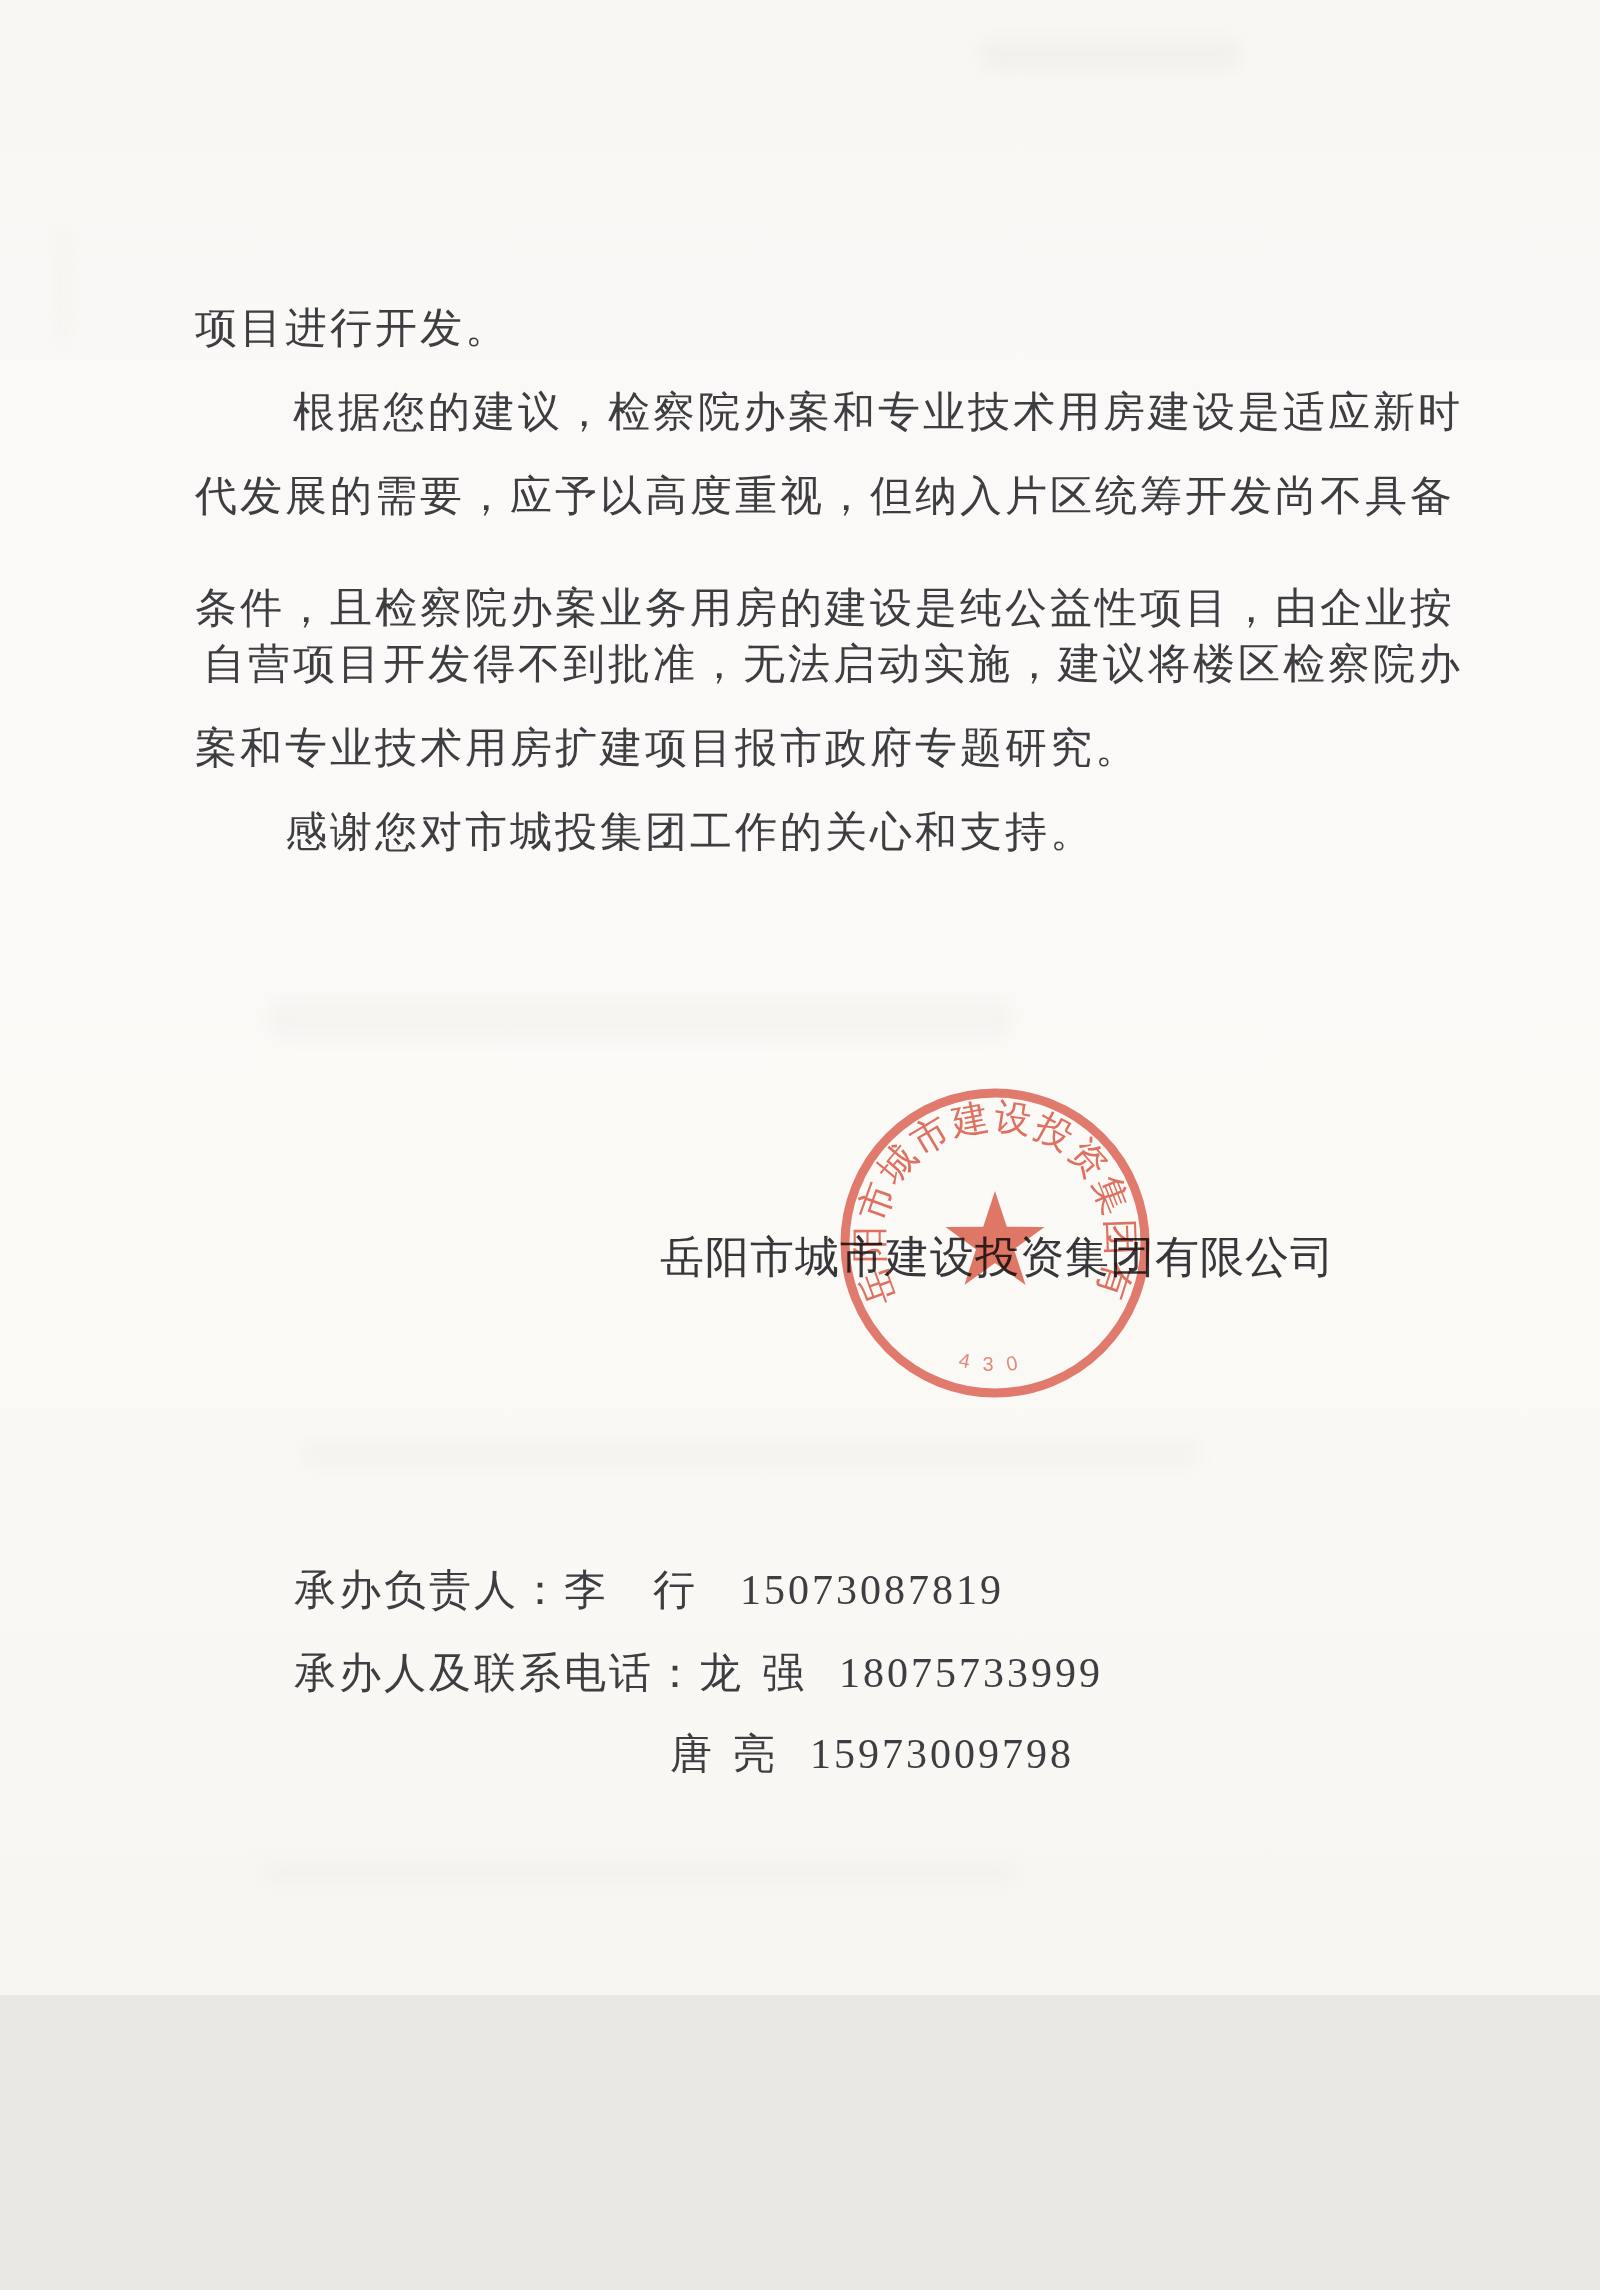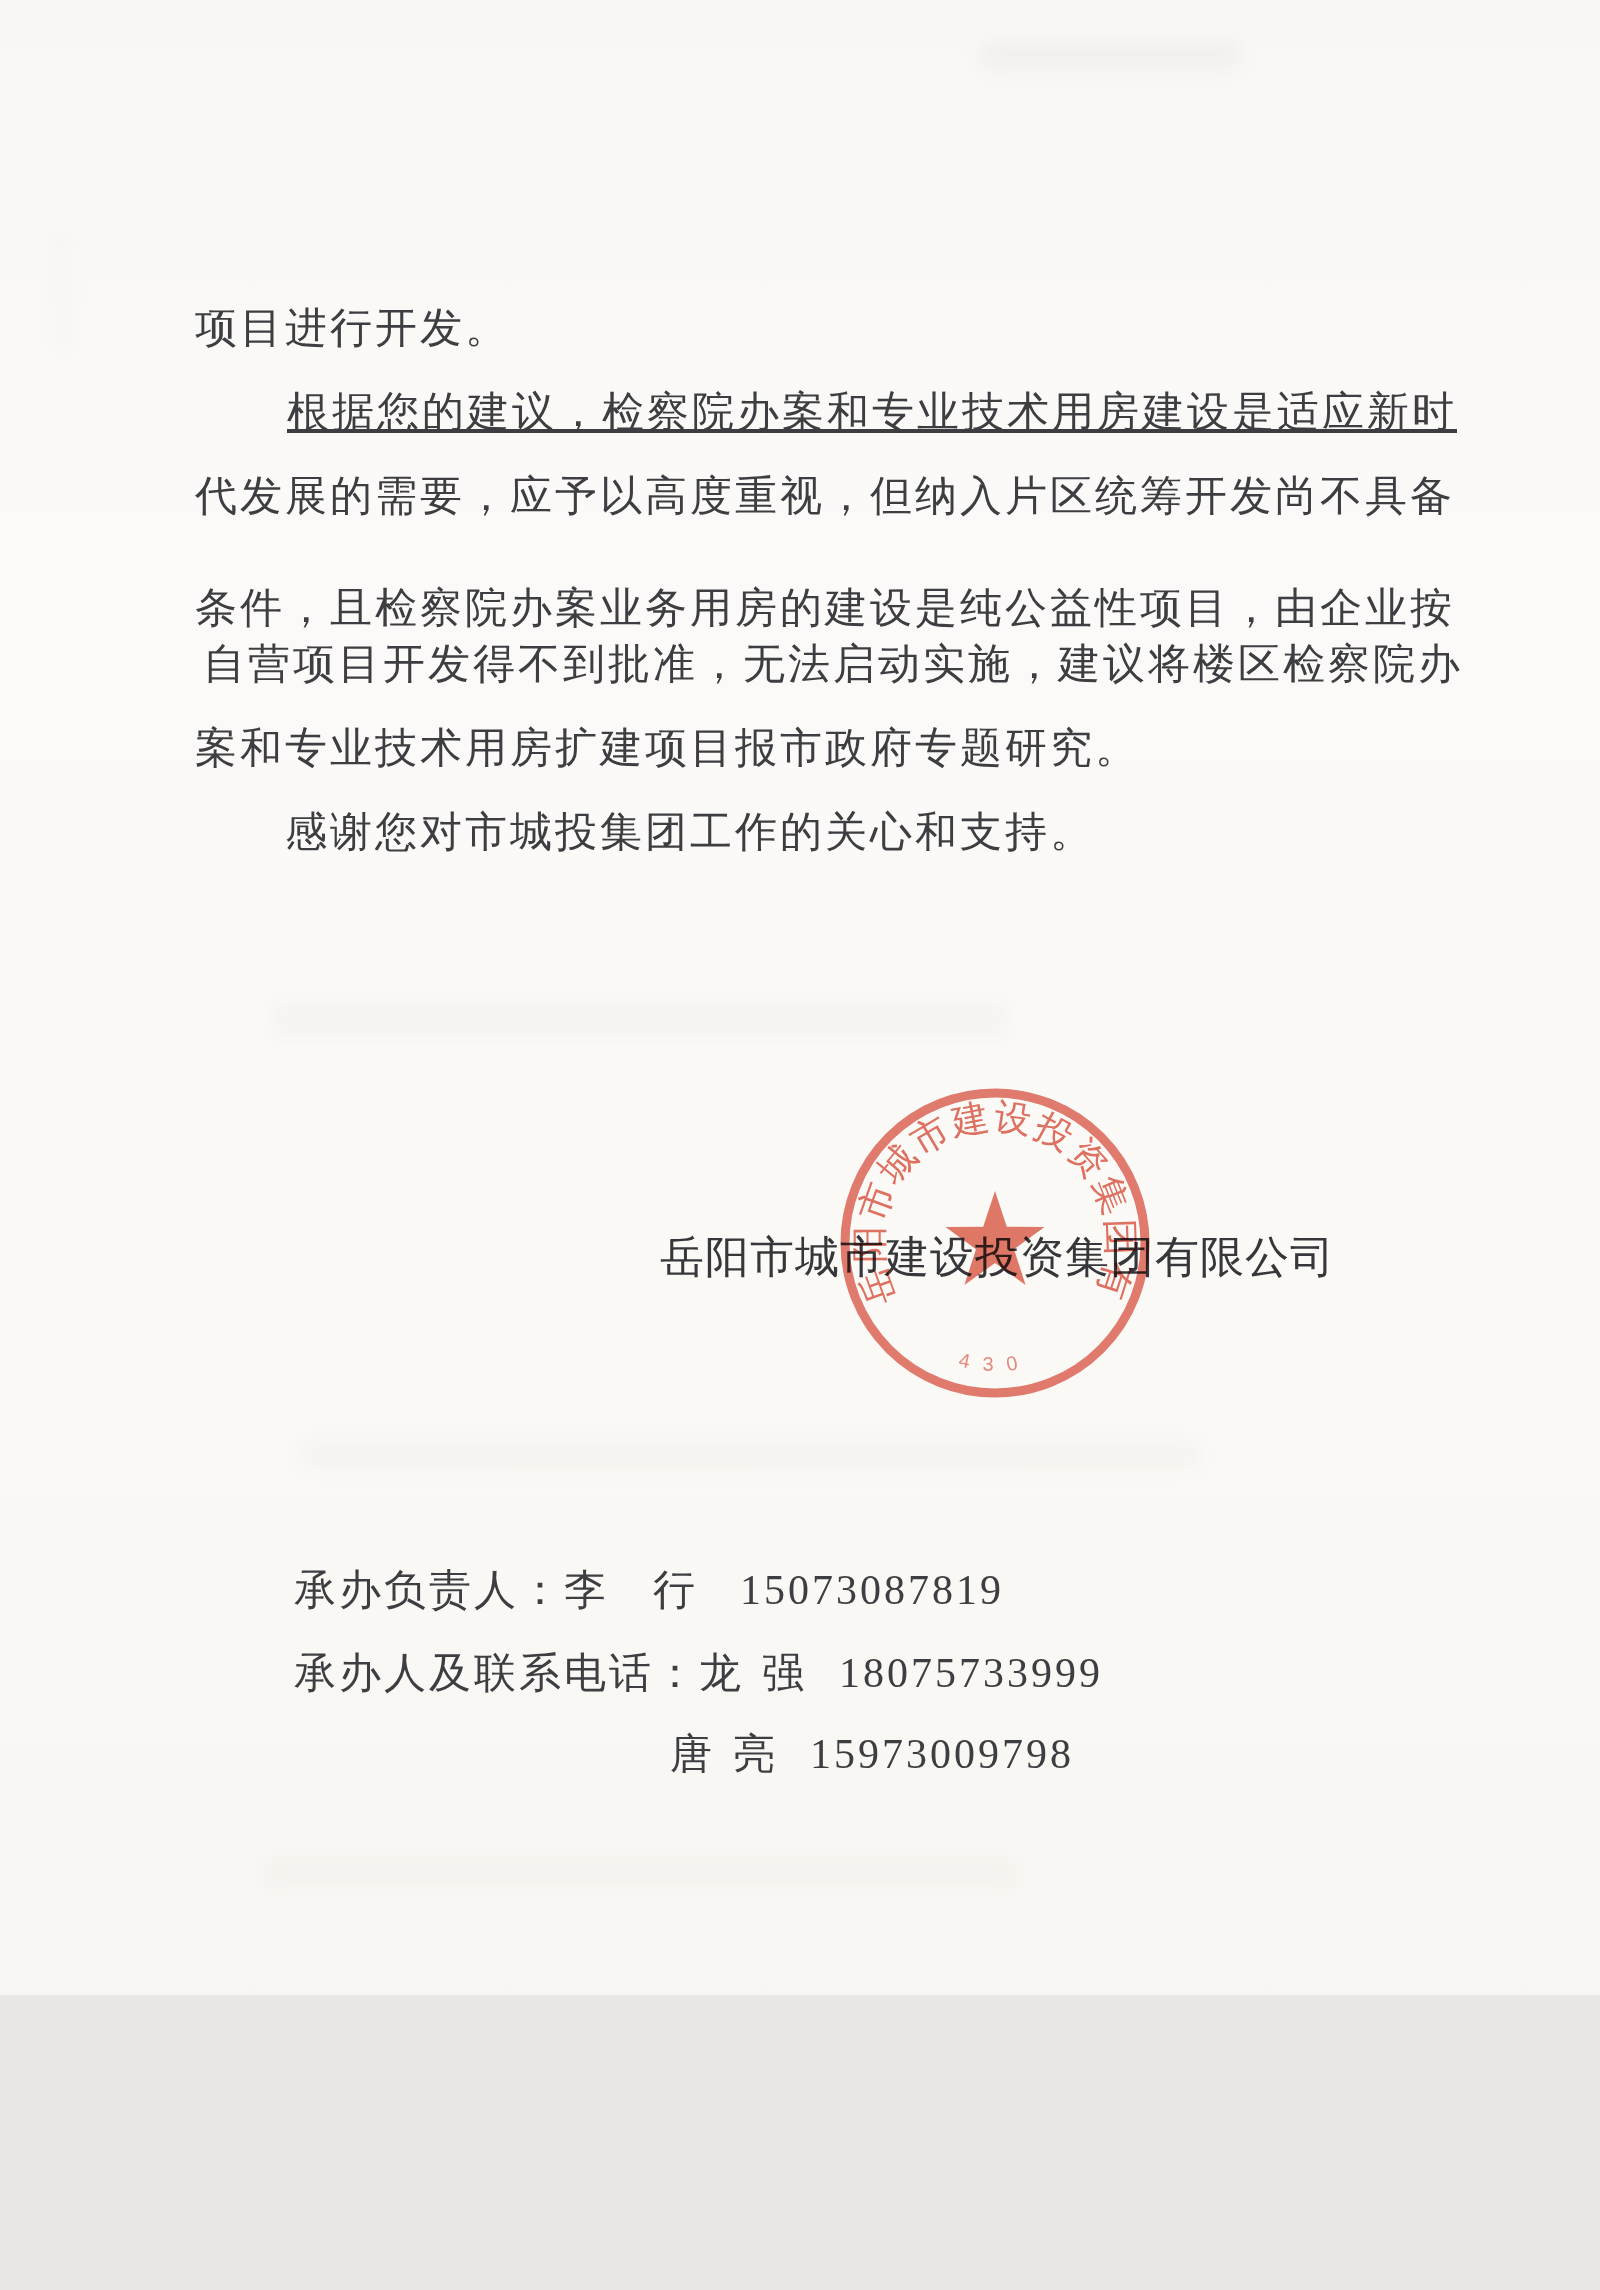--- a/index.html
+++ b/index.html
@@ -14,21 +14,21 @@
     background-image:linear-gradient(180deg,#f8f7f4 0%,#fbfaf8 28%,#faf9f6 70%,#f7f6f2 100%);
     color:#3c3c40;
   }
   .line{
     position:absolute;
     font-size:42px;letter-spacing:3px;white-space:nowrap;
     color:#3e3e42;
   }
   
   .l1{top:300px;left:195px;}
-  .l2{top:384px;left:287px;text-decoration:underline;}
+  .l2{top:384px;left:293px;}
   .l3{top:468px;left:195px;}
   .l4{top:552px;left:195px;margin-top:28px;}
   .l5{top:636px;left:195px;margin-left:8px;}
   .l6{top:720px;left:195px;}
   .l7{top:804px;left:285px;}
   .attachment{top:962px;left:283px;}
   .company{top:1228px;left:660px;font-size:44px;letter-spacing:1px;color:#37373b;}
   .date{top:1307px;left:807px;font-size:42px;letter-spacing:2px;color:#37373b;}
   .c-row1{top:1562px;left:294px;}
   .c-row2{top:1645px;left:294px;}

